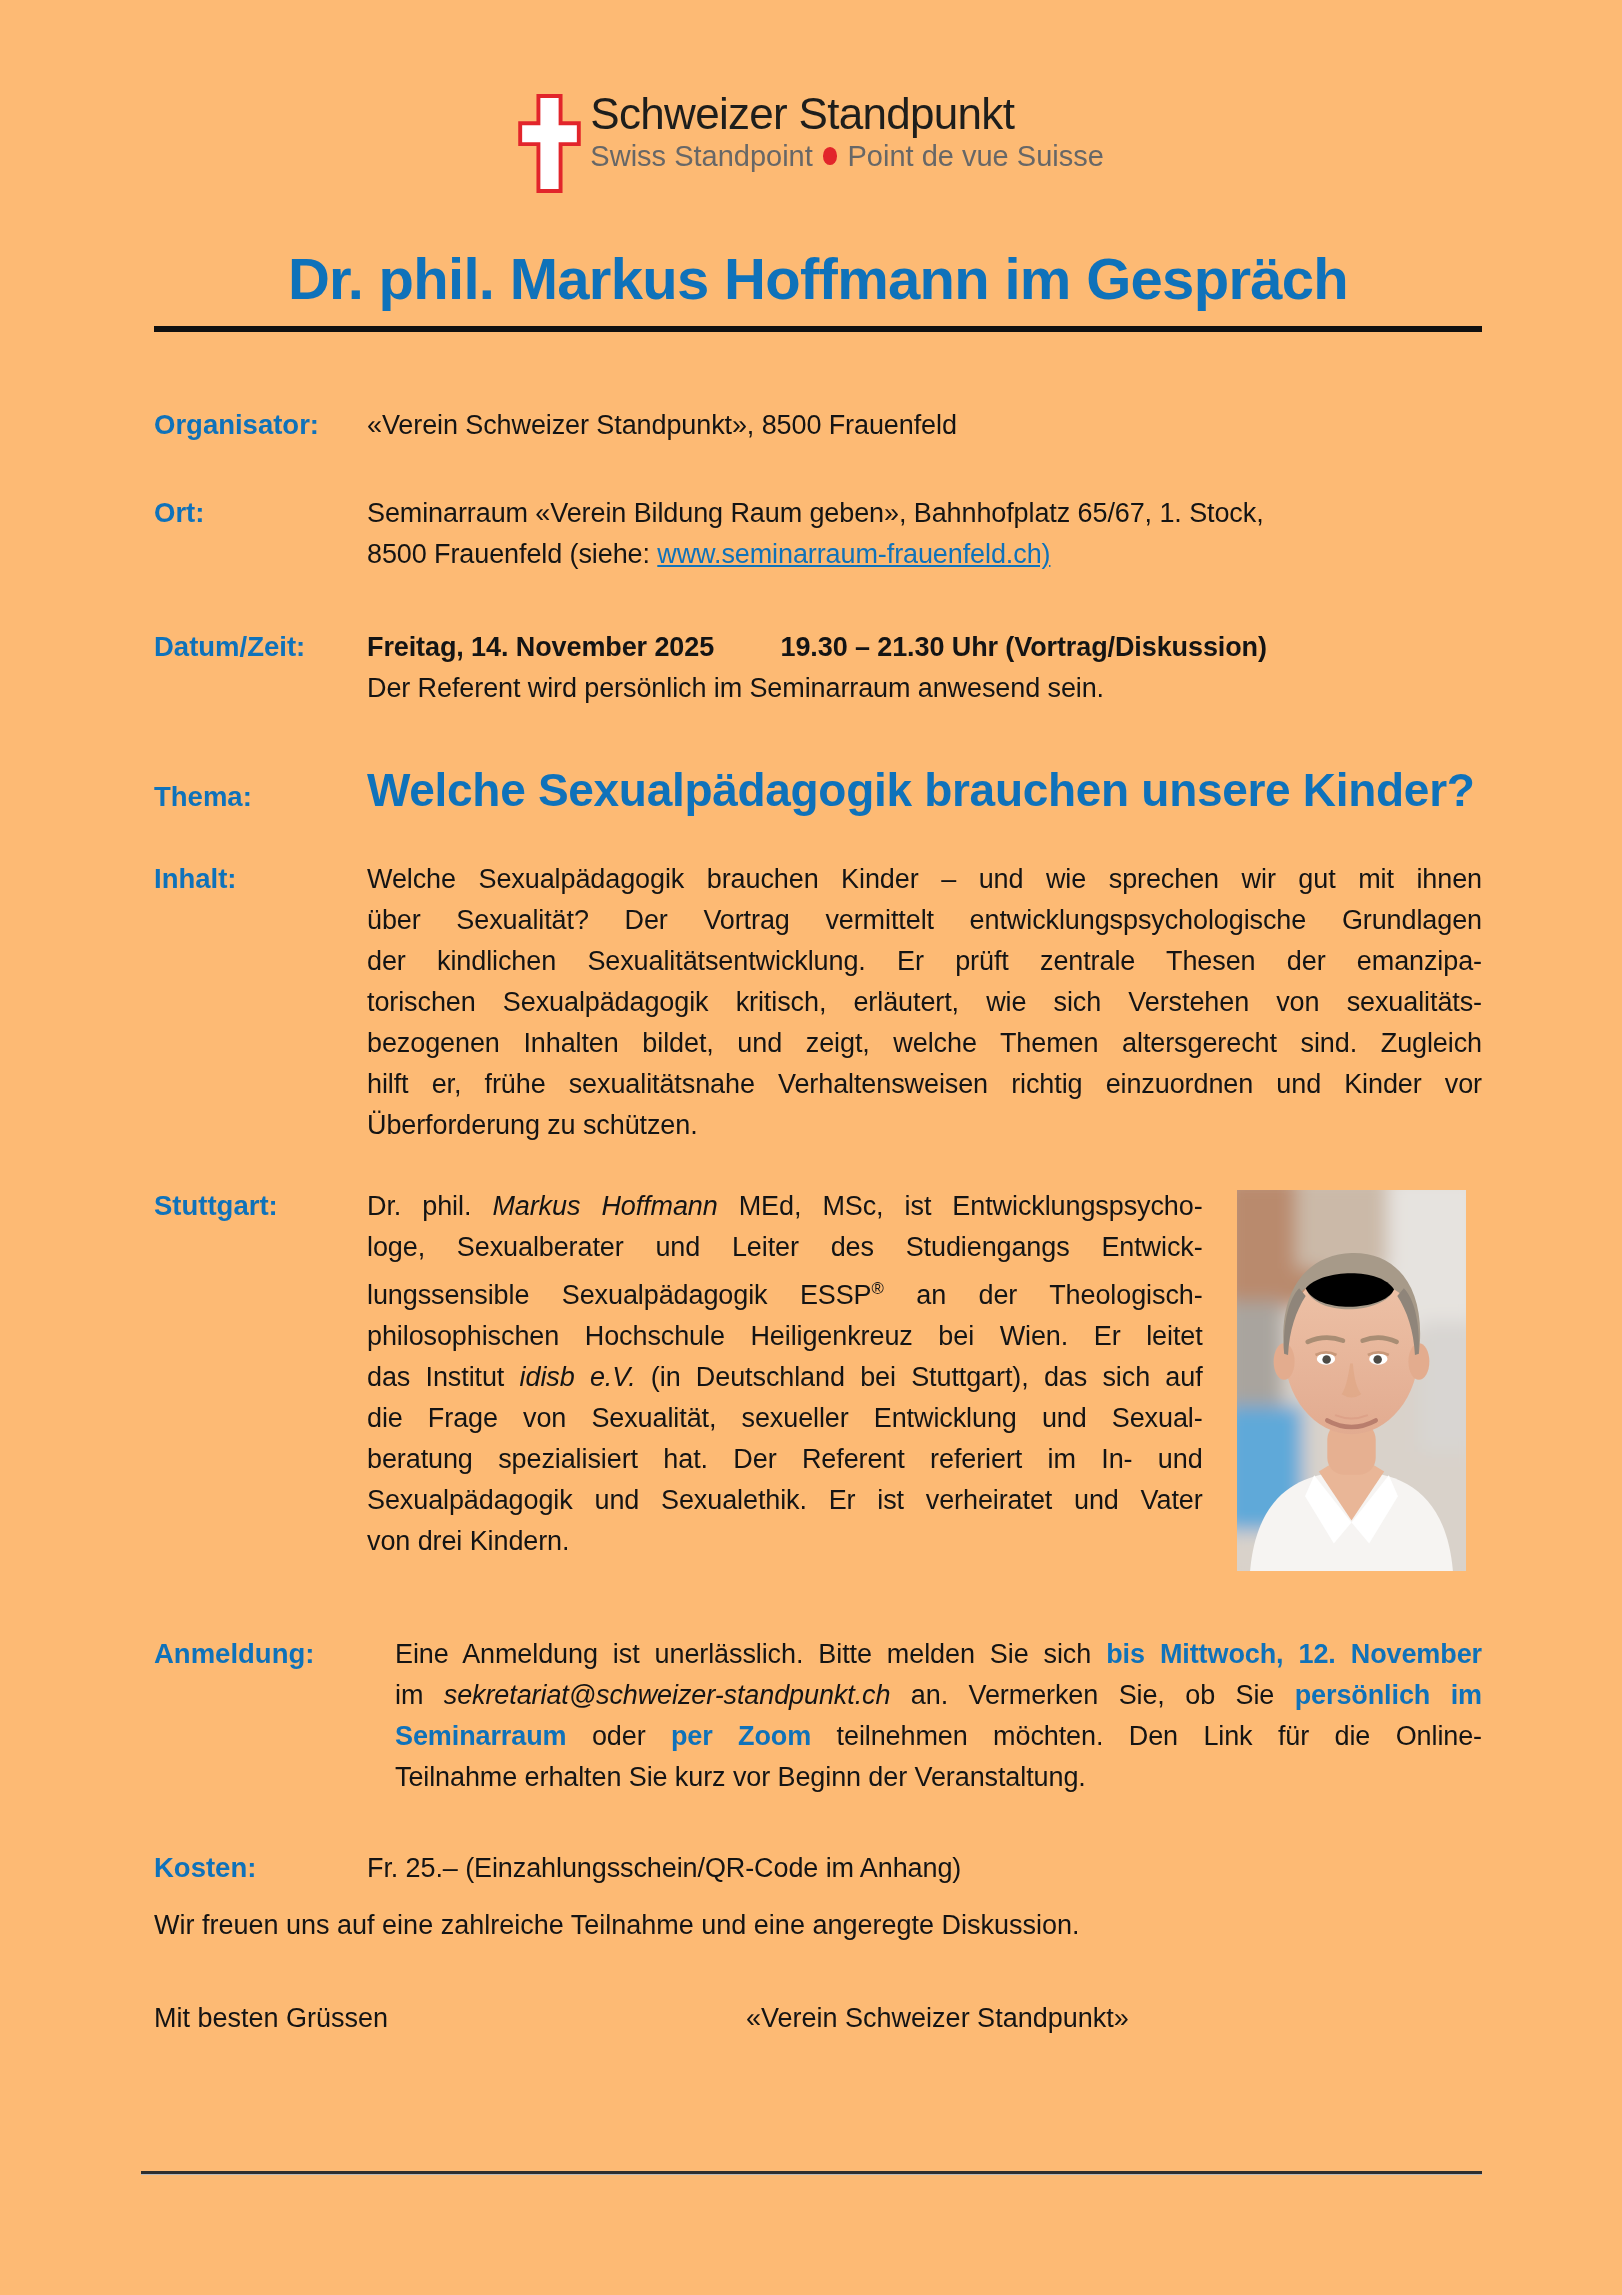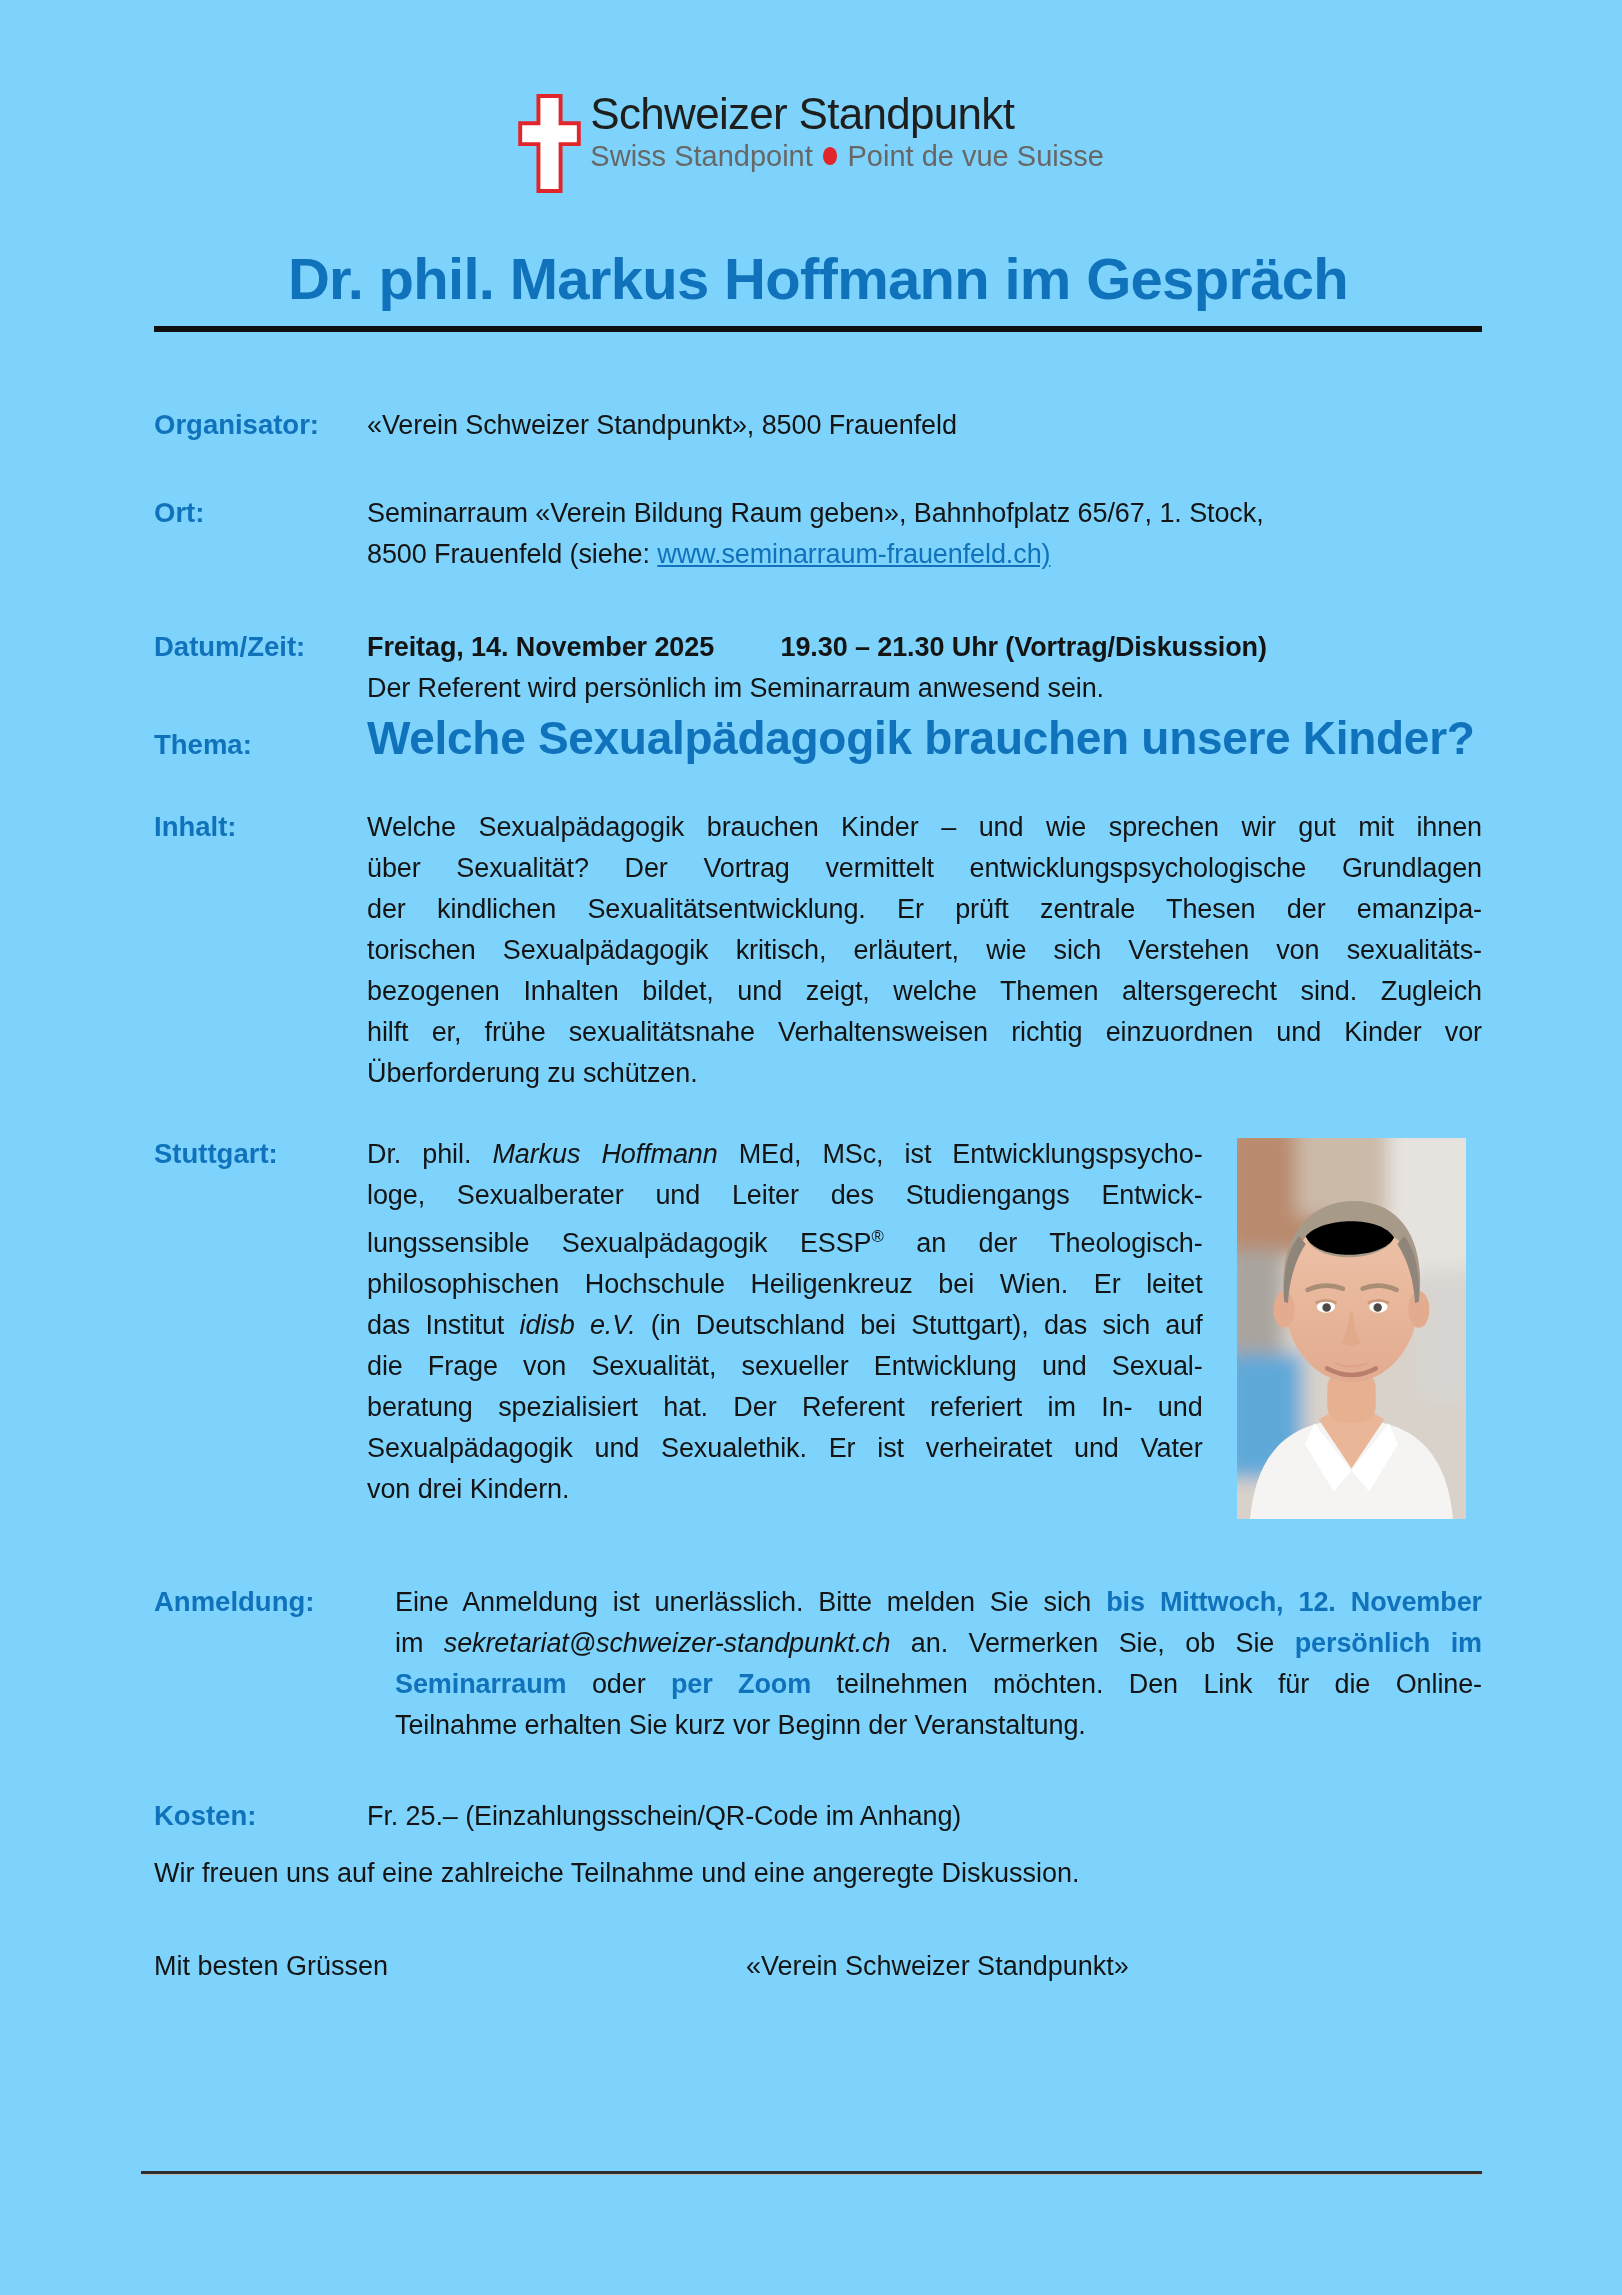--- a/index.html
+++ b/index.html
@@ -6,21 +6,21 @@
   :root{
     --blue:#0f72ba;
     --ink:#141414;
     --gray:#676767;
     --red:#e2252b;
   }
   html,body{margin:0;padding:0;background:#fff;}
   .page{
     position:relative;
     width:1622px;height:2295px;
-    background:#7dd3fc;
+    background:#fdba74;
     font-family:"Liberation Sans","DejaVu Sans",sans-serif;
     color:var(--ink);
     overflow:hidden;
   }
   .content{margin:0 141px 0 154px;width:1328px;}
 
   
   .logo{display:flex;justify-content:center;margin:0;padding-top:90px;}
   .logo-inner{display:flex;align-items:flex-start;}
   .logo-cross{width:63px;height:99px;margin-top:3.9px;flex:none;}
@@ -37,21 +37,21 @@
   .title-rule{margin-top:13px;height:5.9px;background:#101010;}
 
   
   .row{display:flex;align-items:baseline;}
   .label{flex:none;width:213px;color:var(--blue);font-weight:700;font-size:27.5px;line-height:41px;}
   .rbody{flex:1;font-size:27px;line-height:41px;color:var(--ink);letter-spacing:-0.1px;}
 
   .row-organisator{margin-top:72px;}
   .row-ort{margin-top:46px;}
   .row-datum{margin-top:51px;}
-  .row-thema{justify-content:space-between;}
+  .row-thema{margin-top:52px;justify-content:space-between;}
   .row-inhalt{margin-top:39px;}
   .row-referent{margin-top:39px;}
   .row-anmeldung{margin-top:56px;gap:28px;}
   .row-kosten{margin-top:49px;}
 
   .thema-heading{color:var(--blue);font-size:46px;line-height:58px;font-weight:700;letter-spacing:-0.3px;}
 
   .datum-line1{font-weight:700;}
   .datum-time{margin-left:59px;font-weight:700;}
 

